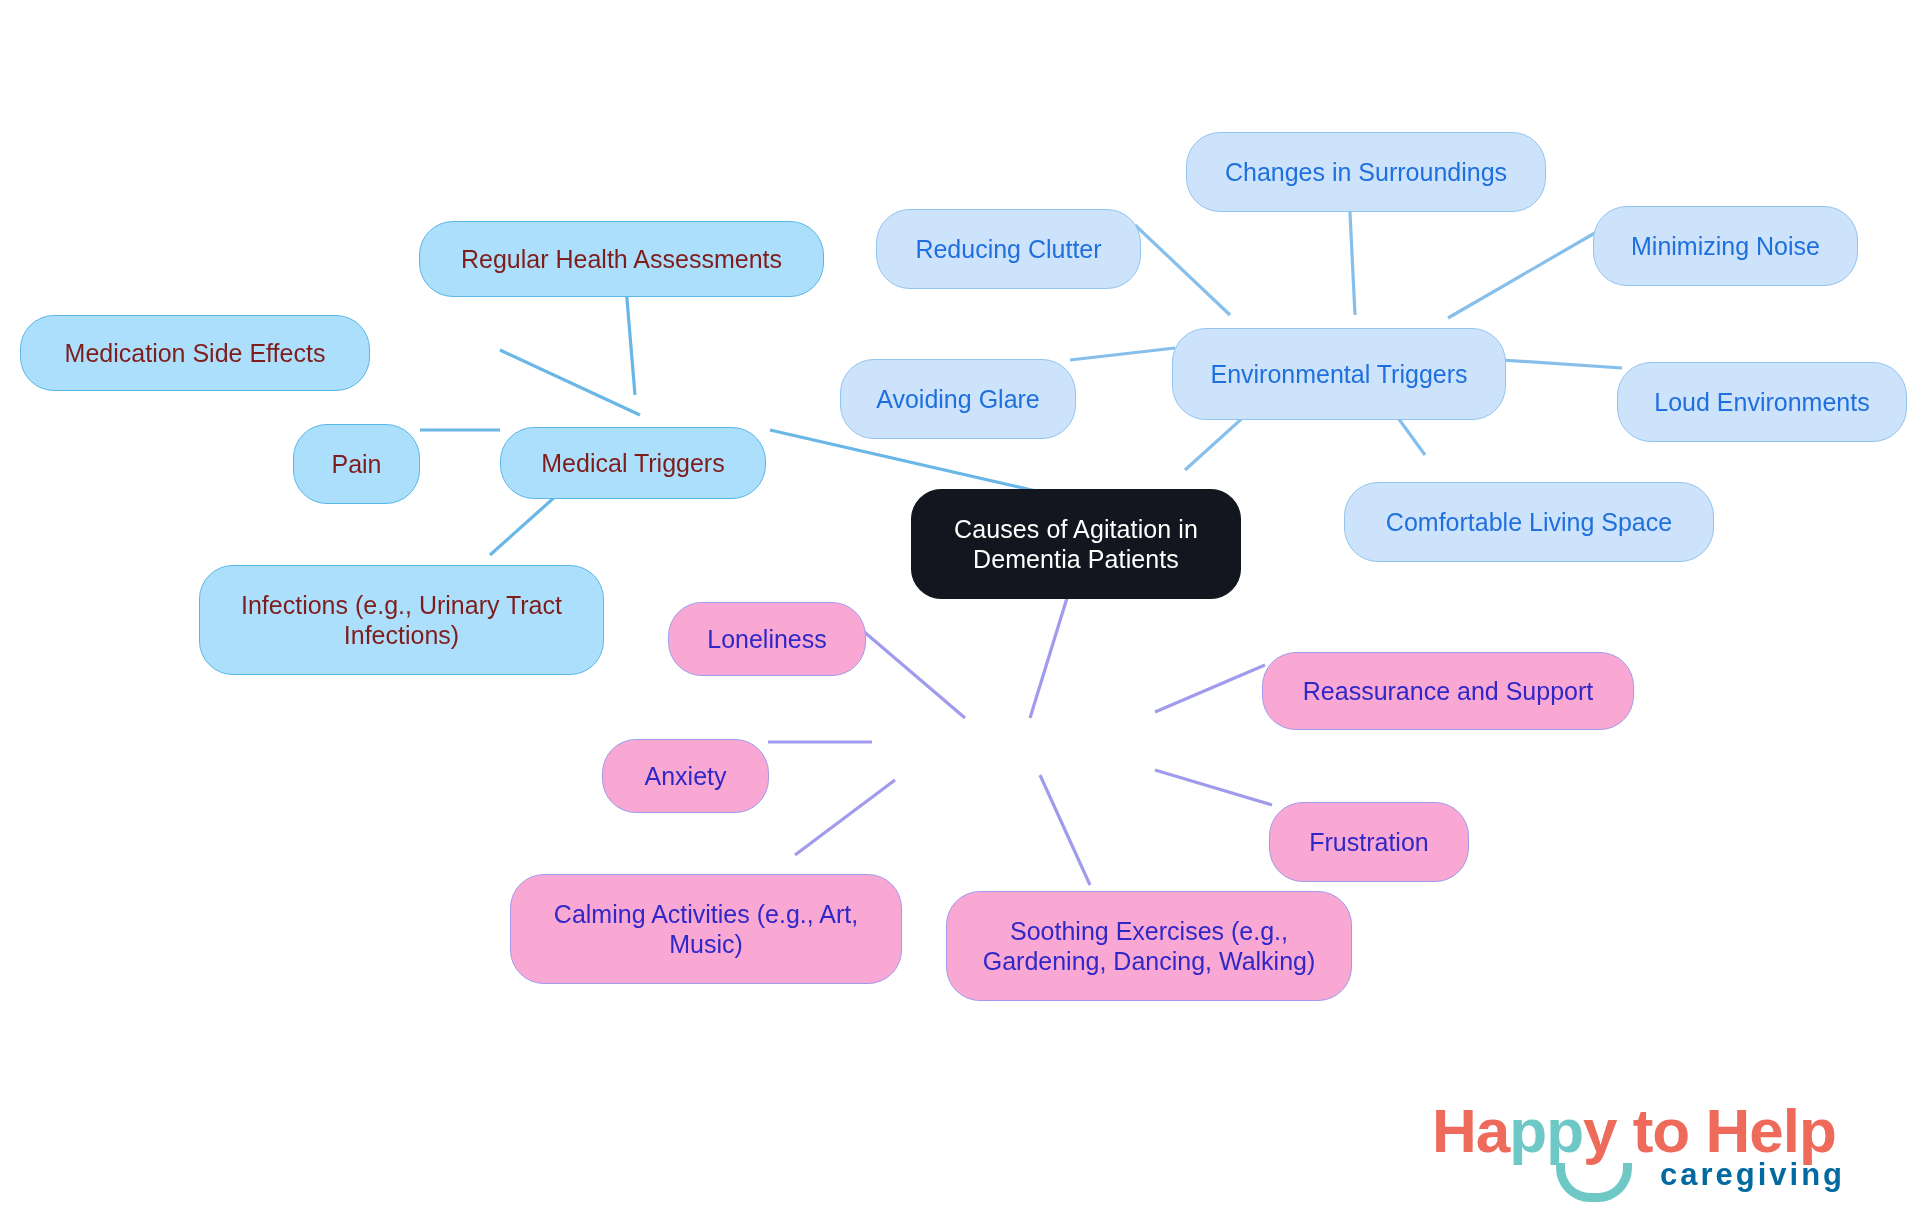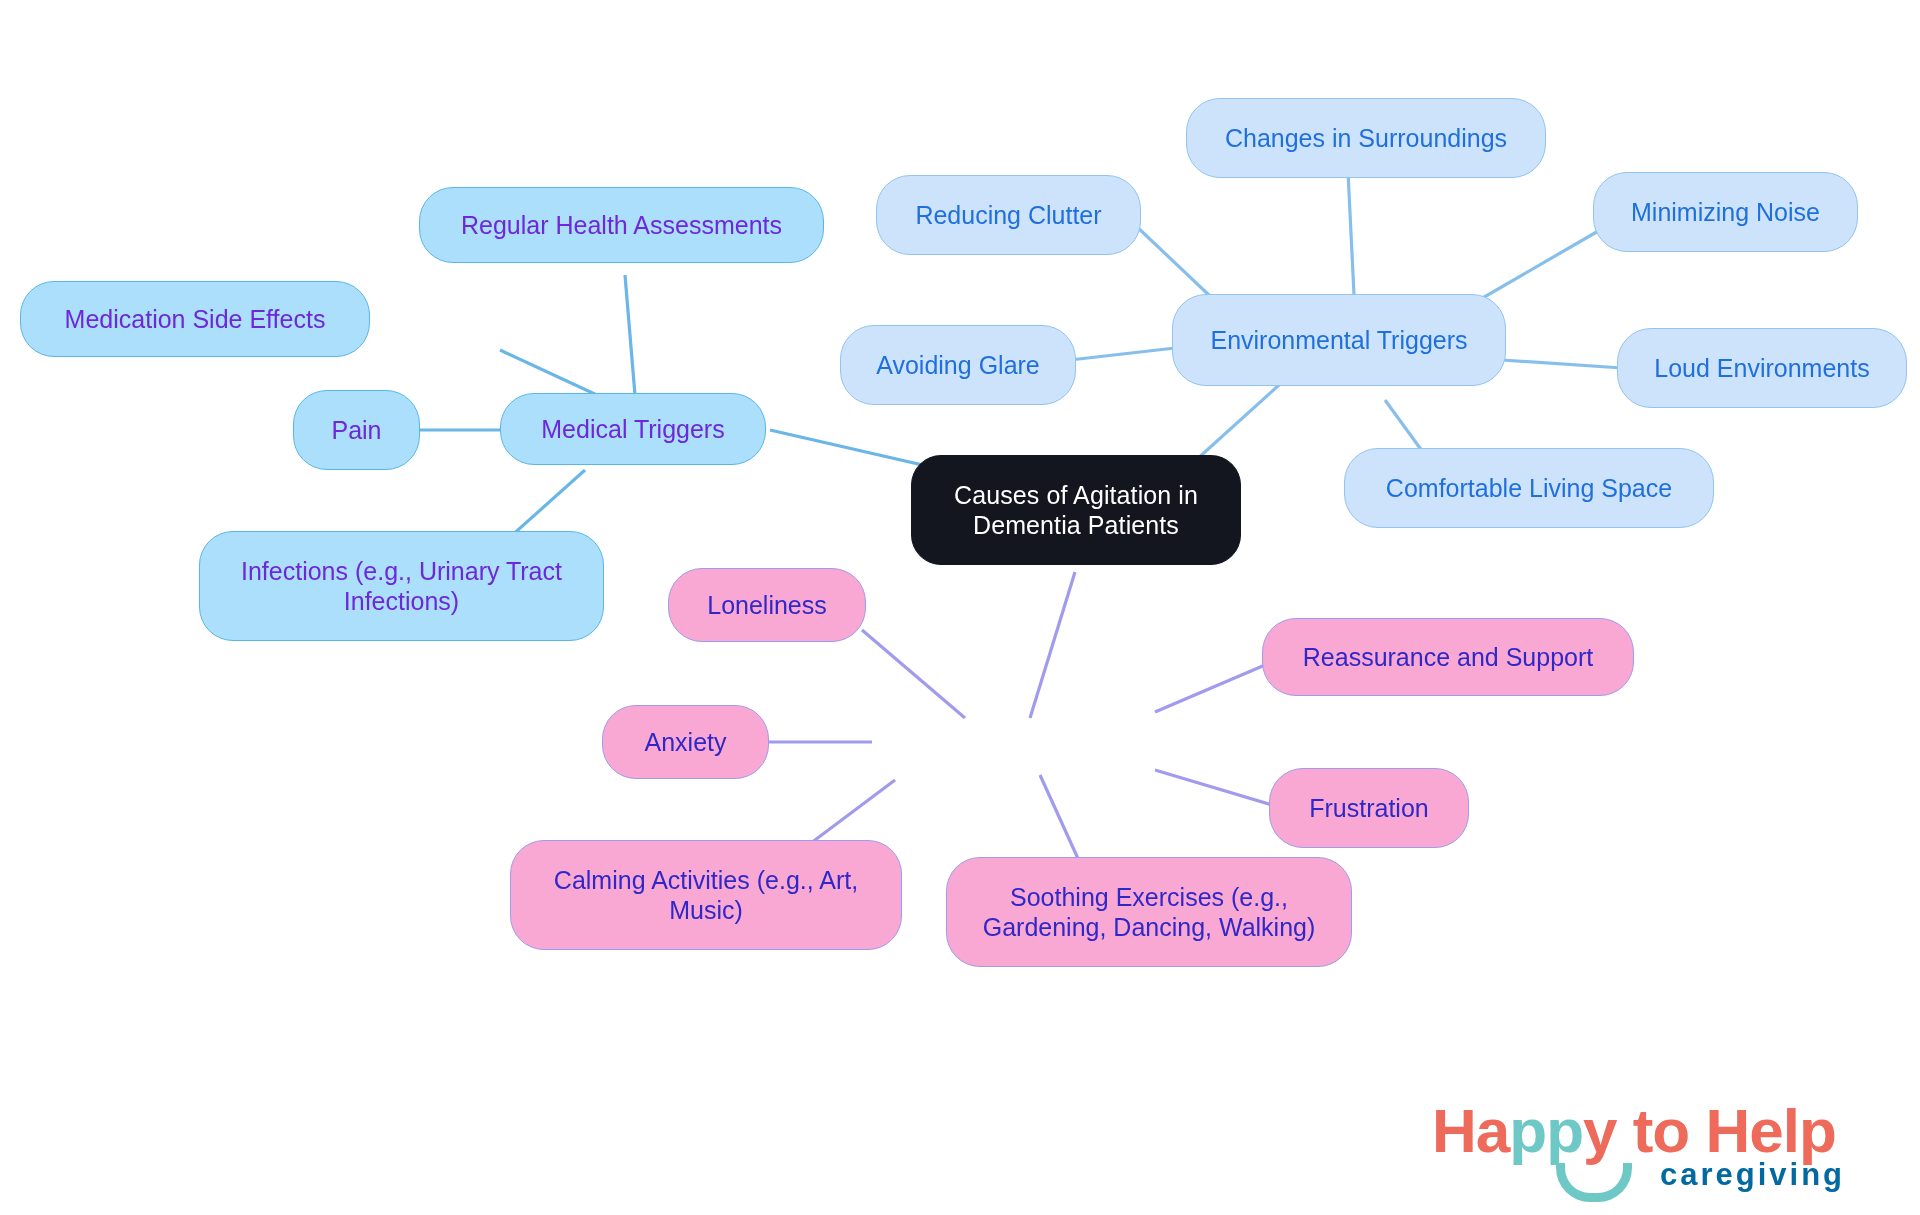--- a/index.html
+++ b/index.html
@@ -19,35 +19,36 @@
     display:flex;
     align-items:center;
     justify-content:center;
     text-align:center;
     border-radius:34px;
     border-style:solid;
     border-width:1.6px;
     line-height:1.22;
     padding:12px 14px;
     white-space:pre-line;
+    margin-top:34px;
   }
 
   .n-root{
     background:#14161f;
     border-color:#14161f;
     color:#ffffff;
     font-size:25px;
     border-radius:30px;
     letter-spacing:.1px;
   }
 
   .n-med{
     background:#abdffb;
     border-color:#5bb6e8;
-    color:#6d28d9;
+    color:#7f1d1d;
     font-size:25px;
   }
   .n-env{
     background:#cce3fb;
     border-color:#92c4ef;
     color:#1f6fdd;
     font-size:25px;
   }
   .n-emo{
     background:#f9a8d4;

